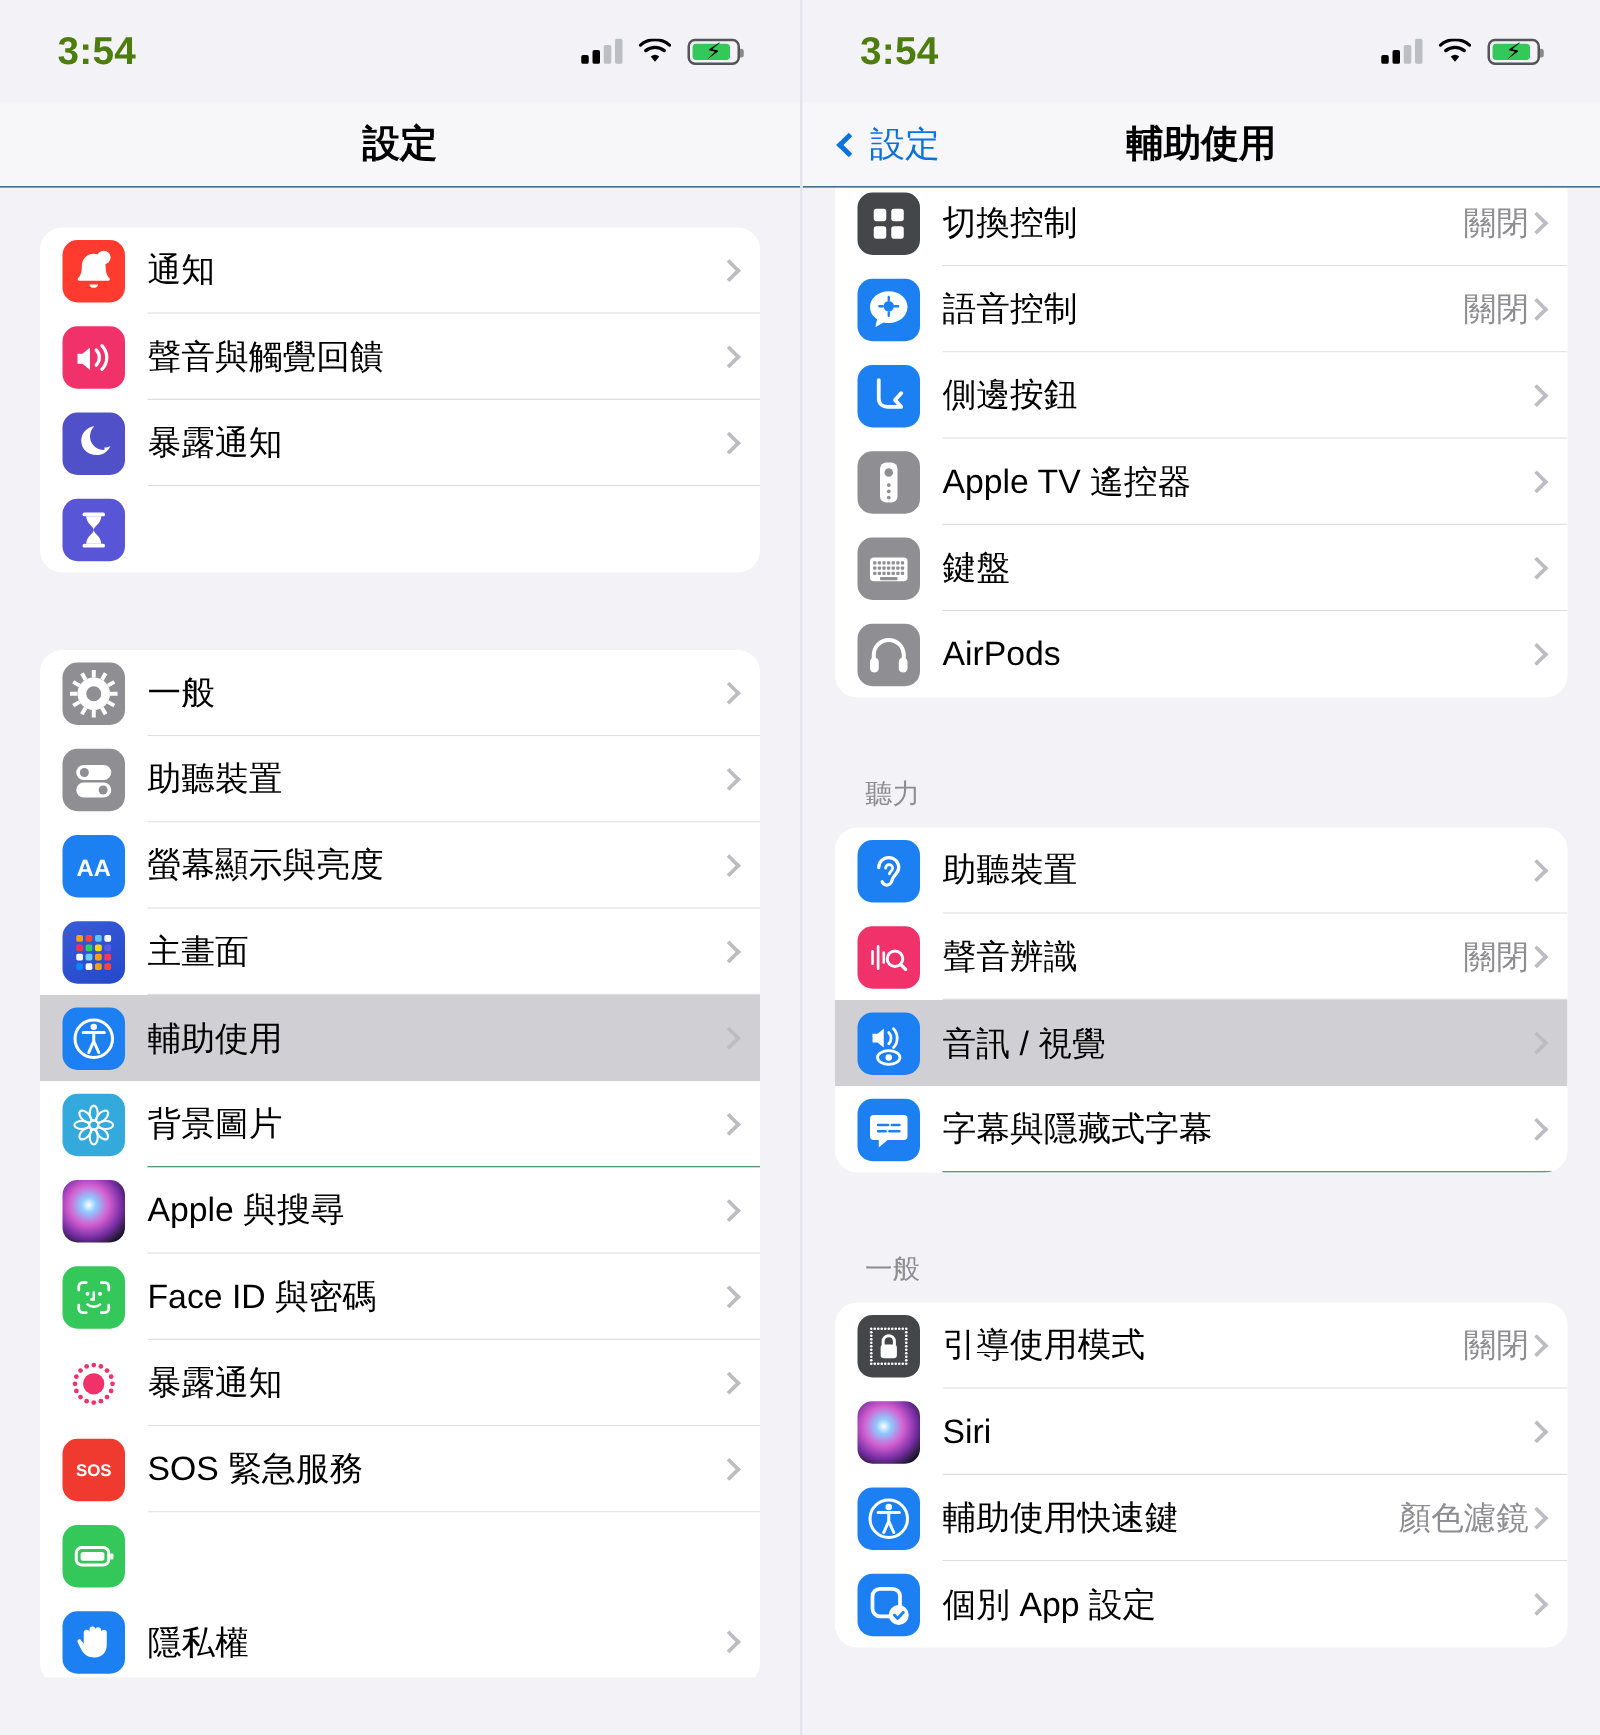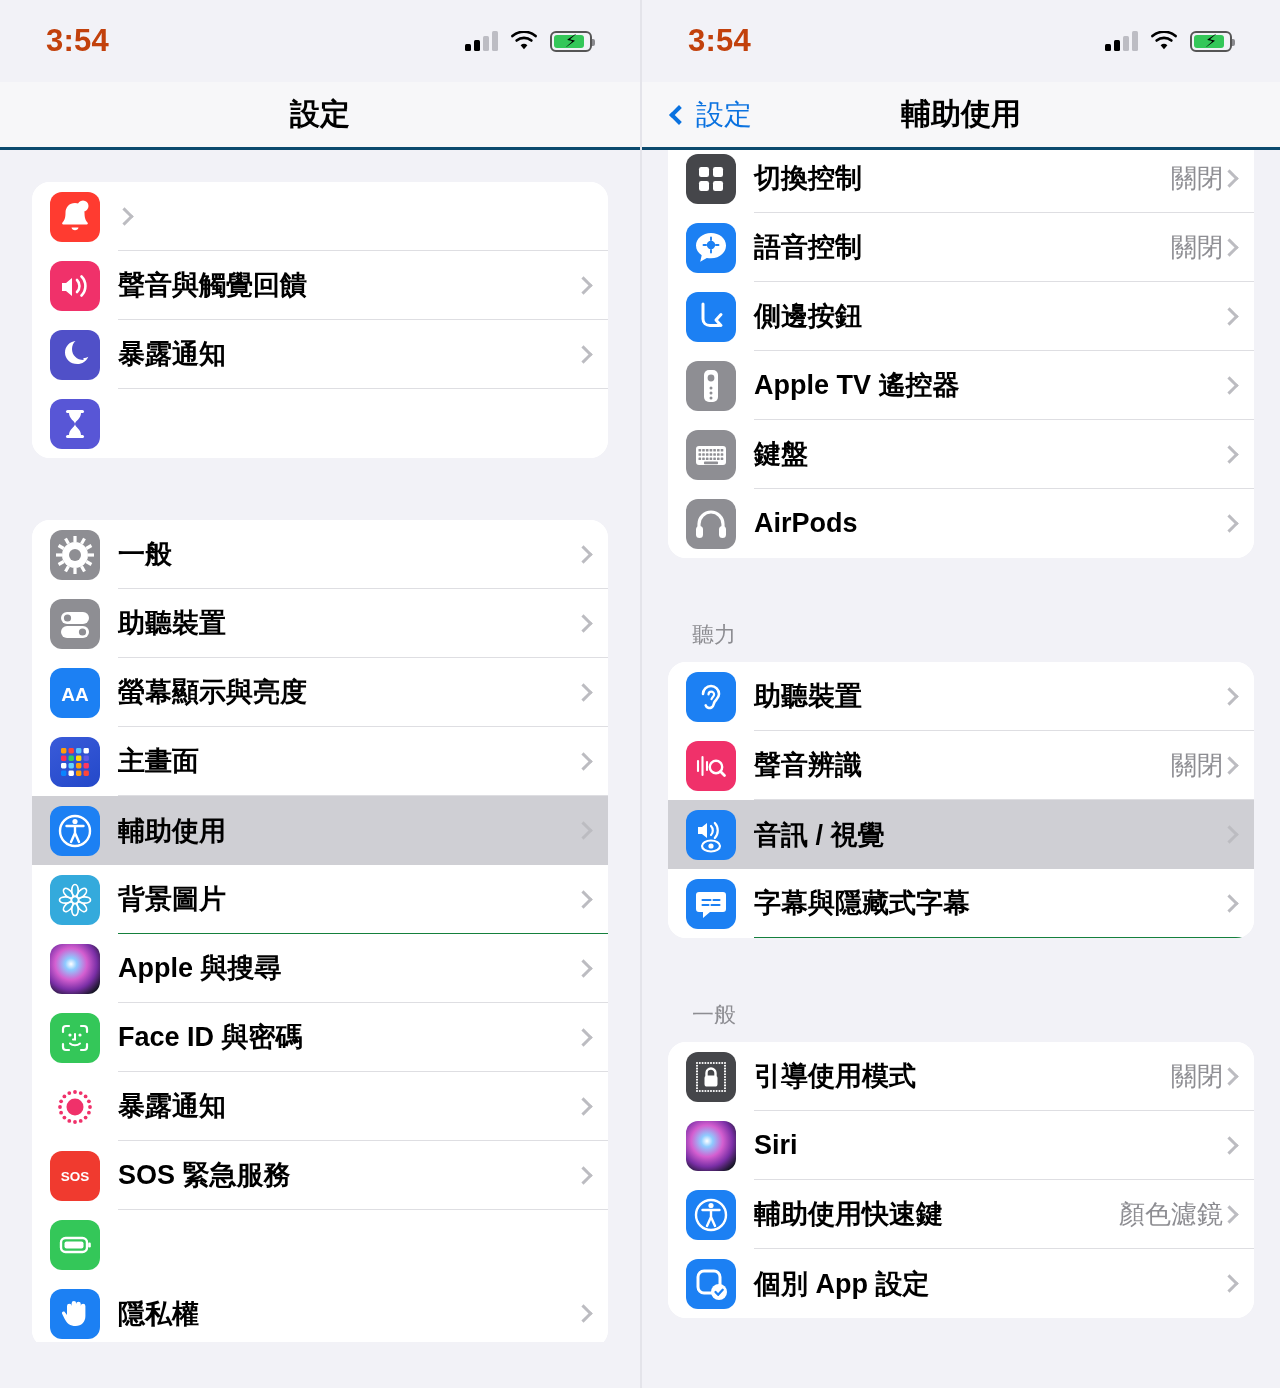--- a/index.html
+++ b/index.html
@@ -19,21 +19,21 @@
   .phone.right { border-left: 2px solid #e4e4ea; }
 
   
   .statusbar {
     height: 82px;
     display: flex; align-items: center; justify-content: space-between;
     padding: 0 48px 0 46px;
     position: relative; z-index: 4;
   }
   .sb-time {
-    font-size: 31px; font-weight: 700; color: #c2410c;
+    font-size: 31px; font-weight: 700; color: #4d7c0f;
     letter-spacing: 0.2px;
     text-align: right;
   }
   .sb-right { display: flex; align-items: center; gap: 12px; }
   .sig { display: flex; align-items: flex-end; gap: 3px; height: 20px; }
   .sig i { display: block; width: 6px; background: #000; border-radius: 1.5px; }
   .sig i:nth-child(1) { height: 7px; }
   .sig i:nth-child(2) { height: 11px; }
   .sig i:nth-child(3) { height: 15px; background: #bdbdc4; }
   .sig i:nth-child(4) { height: 20px; background: #bdbdc4; }
@@ -52,21 +52,21 @@
   .battery .bolt {
     position: absolute; left: 50%; top: 50%;
     transform: translate(-50%,-50%);
     font-size: 18px; color: #000; line-height: 1;
   }
 
   
   .navbar {
     height: 68px; position: relative;
     display: flex; align-items: center; justify-content: center;
-    border-bottom: 3px solid #0c4a6e;
+    border-bottom: 1px solid #0c4a6e;
     background: #f7f7f9;
     z-index: 3;
   }
   .nav-title { font-size: 30px; font-weight: 700; color: #000; }
   .nav-back {
     position: absolute; left: 30px; top: 50%; transform: translateY(-50%);
     display: flex; align-items: center; gap: 8px;
     color: #0a72e0; font-size: 28px; cursor: pointer;
   }
   .nav-back .chev {
@@ -114,21 +114,21 @@
   }
   .row .rowbody {
     flex: 1 1 auto; display: flex; align-items: center;
     margin-left: 18px; padding-right: 18px;
     min-height: 69px;
     border-bottom: 1px solid #dedee2;
   }
   .row.last .rowbody, .row.selected .rowbody { border-bottom: none; }
   .row.selected + .row .rowbody { border-bottom: 1px solid #15803d; }
   .row .label {
-    font-size: 27px; color: #000; flex: 1 1 auto; white-space: nowrap; font-weight: bold;
+    font-size: 27px; color: #000; flex: 1 1 auto; white-space: nowrap;
   }
   .row .value {
     font-size: 26px; color: #8d8d92; white-space: nowrap;
   }
   .chevron {
     width: 13px; height: 13px;
     border-right: 3px solid #bcbcc1; border-top: 3px solid #bcbcc1;
     transform: rotate(45deg);
     flex: 0 0 auto;
   }
@@ -191,20 +191,21 @@
           <div class="card">
             <div class="row">
               <div class="icon" style="background:#ff3b30">
                 <svg class="g" viewBox="0 0 50 50">
                   <path d="M25 11c-5.6 0-9.5 4.2-9.5 9.8 0 7-2 8.4-3.2 10-.5.7 0 1.7.9 1.7h23.6c.9 0 1.4-1 .9-1.7-1.2-1.6-3.2-3-3.2-10C34.5 15.2 30.6 11 25 11z" fill="#fff"></path>
                   <circle cx="33" cy="14" r="5.5" fill="#fff"></circle>
                   <path d="M21.5 35.5a3.6 3.6 0 007 0z" fill="#fff"></path>
                 </svg>
               </div>
               <div class="rowbody">
+                <span class="label">通知</span>
                 <span class="chevron"></span>
               </div>
             </div>
             <div class="row">
               <div class="icon" style="background:#f0316a">
                 <svg class="g" viewBox="0 0 50 50">
                   <path d="M22 17l-6 5h-4v8h4l6 5z" fill="#fff"></path>
                   <path d="M27 19a8.5 8.5 0 010 12M31.5 15.5a13.5 13.5 0 010 19" stroke="#fff" stroke-width="2.6" fill="none" stroke-linecap="round"></path>
                 </svg>
               </div>

